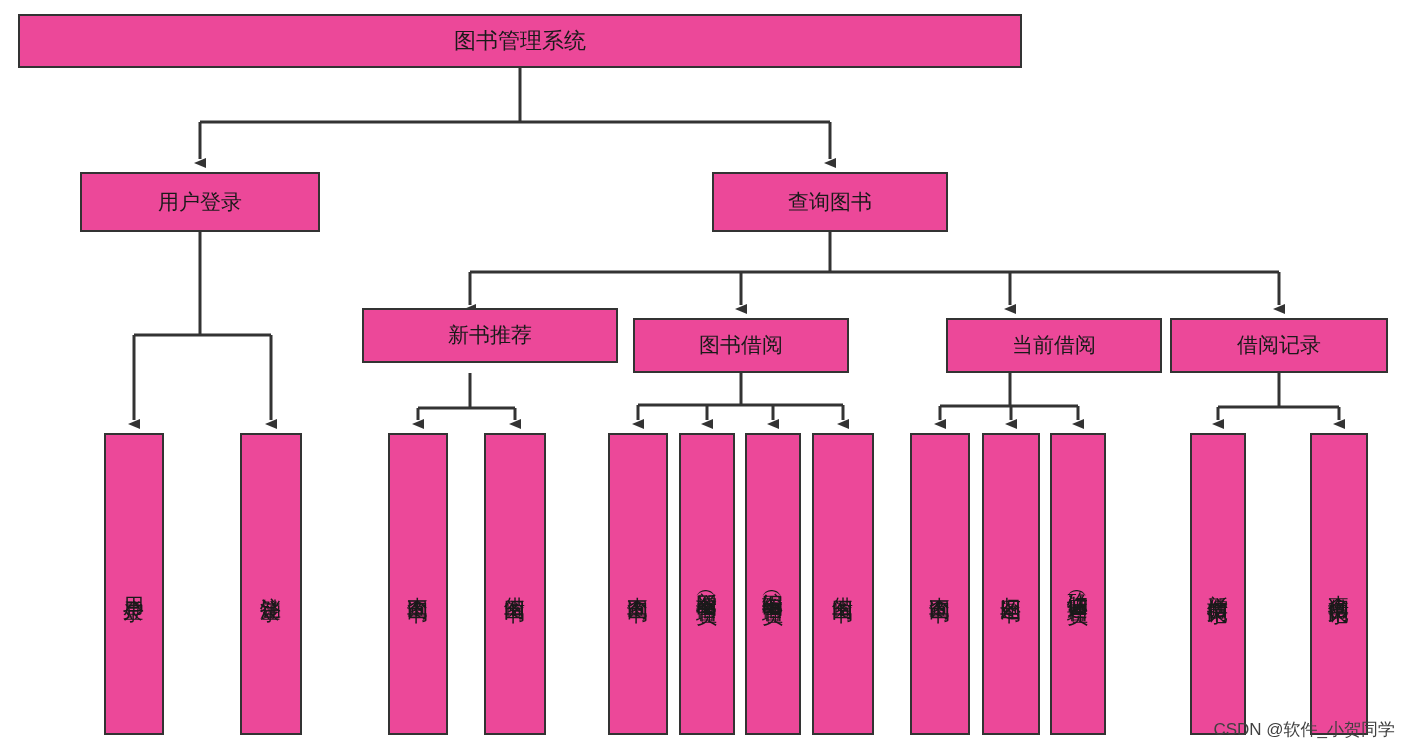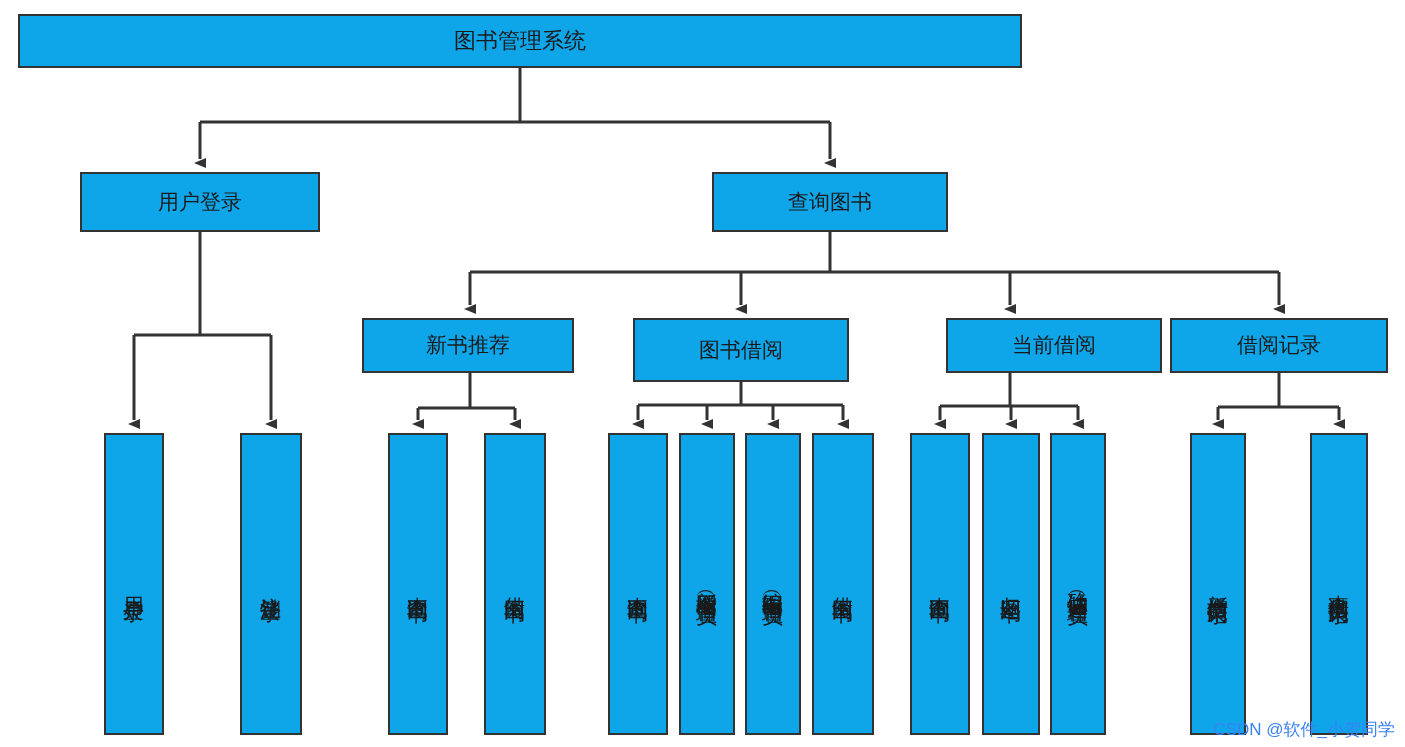--- a/index.html
+++ b/index.html
@@ -19,21 +19,21 @@
     position: absolute;
     left: 0;
     top: 0;
     width: 1405px;
     height: 747px;
     pointer-events: none;
   }
   .node {
     position: absolute;
     box-sizing: border-box;
-    background: #0ea5e9;
+    background: #ec4899;
     border: 2px solid #333333;
     display: flex;
     align-items: center;
     justify-content: center;
     z-index: 2;
   }
   .node .label {
     color: #1a1a1a;
     text-align: center;
     line-height: 1.25;
@@ -51,21 +51,21 @@
     white-space: nowrap;
   }
   #root-node .label {
     font-size: 22px;
   }
   #watermark {
     position: absolute;
     right: 10px;
     bottom: 6px;
     font-size: 17px;
-    color: #3b82f6;
+    color: #404040;
     z-index: 3;
     white-space: nowrap;
     font-family: "Liberation Sans", "DejaVu Sans", sans-serif;
   }
 </style>
 </head>
 <body>
 
 <div id="canvas">
 
@@ -118,24 +118,24 @@
 
   <div id="l1-layer">
       <div class="node horizontal" style="left: 80px; top: 172px; width: 240px; height: 60px;">
         <span class="label">用户登录</span>
       </div>
       <div class="node horizontal" style="left: 712px; top: 172px; width: 236px; height: 60px;">
         <span class="label">查询图书</span>
       </div>
     </div>
   <div id="l2-layer">
-      <div class="node horizontal" style="left: 362px; top: 318px; width: 212px; height: 55px;">
+      <div class="node horizontal" style="left: 362px; top: 308px; width: 256px; height: 55px;">
         <span class="label">新书推荐</span>
       </div>
-      <div class="node horizontal" style="left: 633px; top: 318px; width: 216px; height: 64px;">
+      <div class="node horizontal" style="left: 633px; top: 318px; width: 216px; height: 55px;">
         <span class="label">图书借阅</span>
       </div>
       <div class="node horizontal" style="left: 946px; top: 318px; width: 216px; height: 55px;">
         <span class="label">当前借阅</span>
       </div>
       <div class="node horizontal" style="left: 1170px; top: 318px; width: 218px; height: 55px;">
         <span class="label">借阅记录</span>
       </div>
     </div>
   <div id="leaf-layer">

